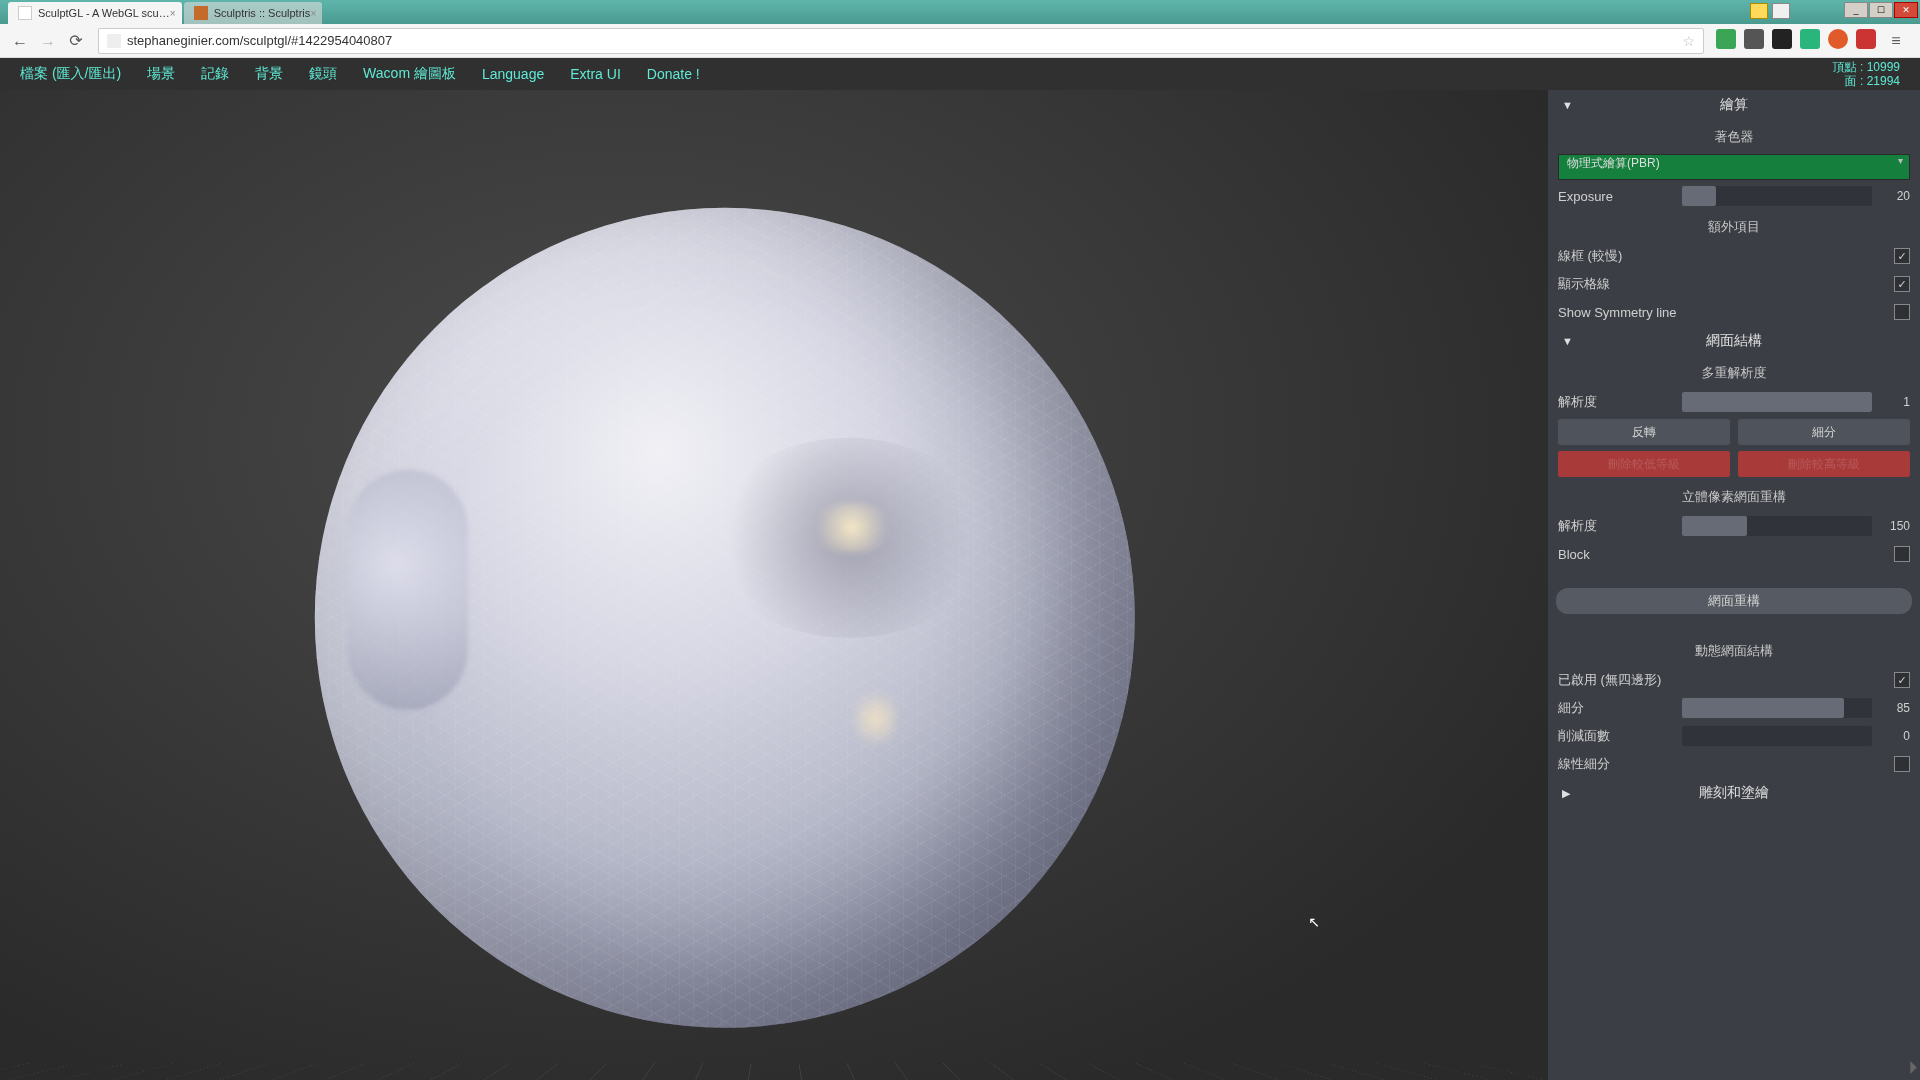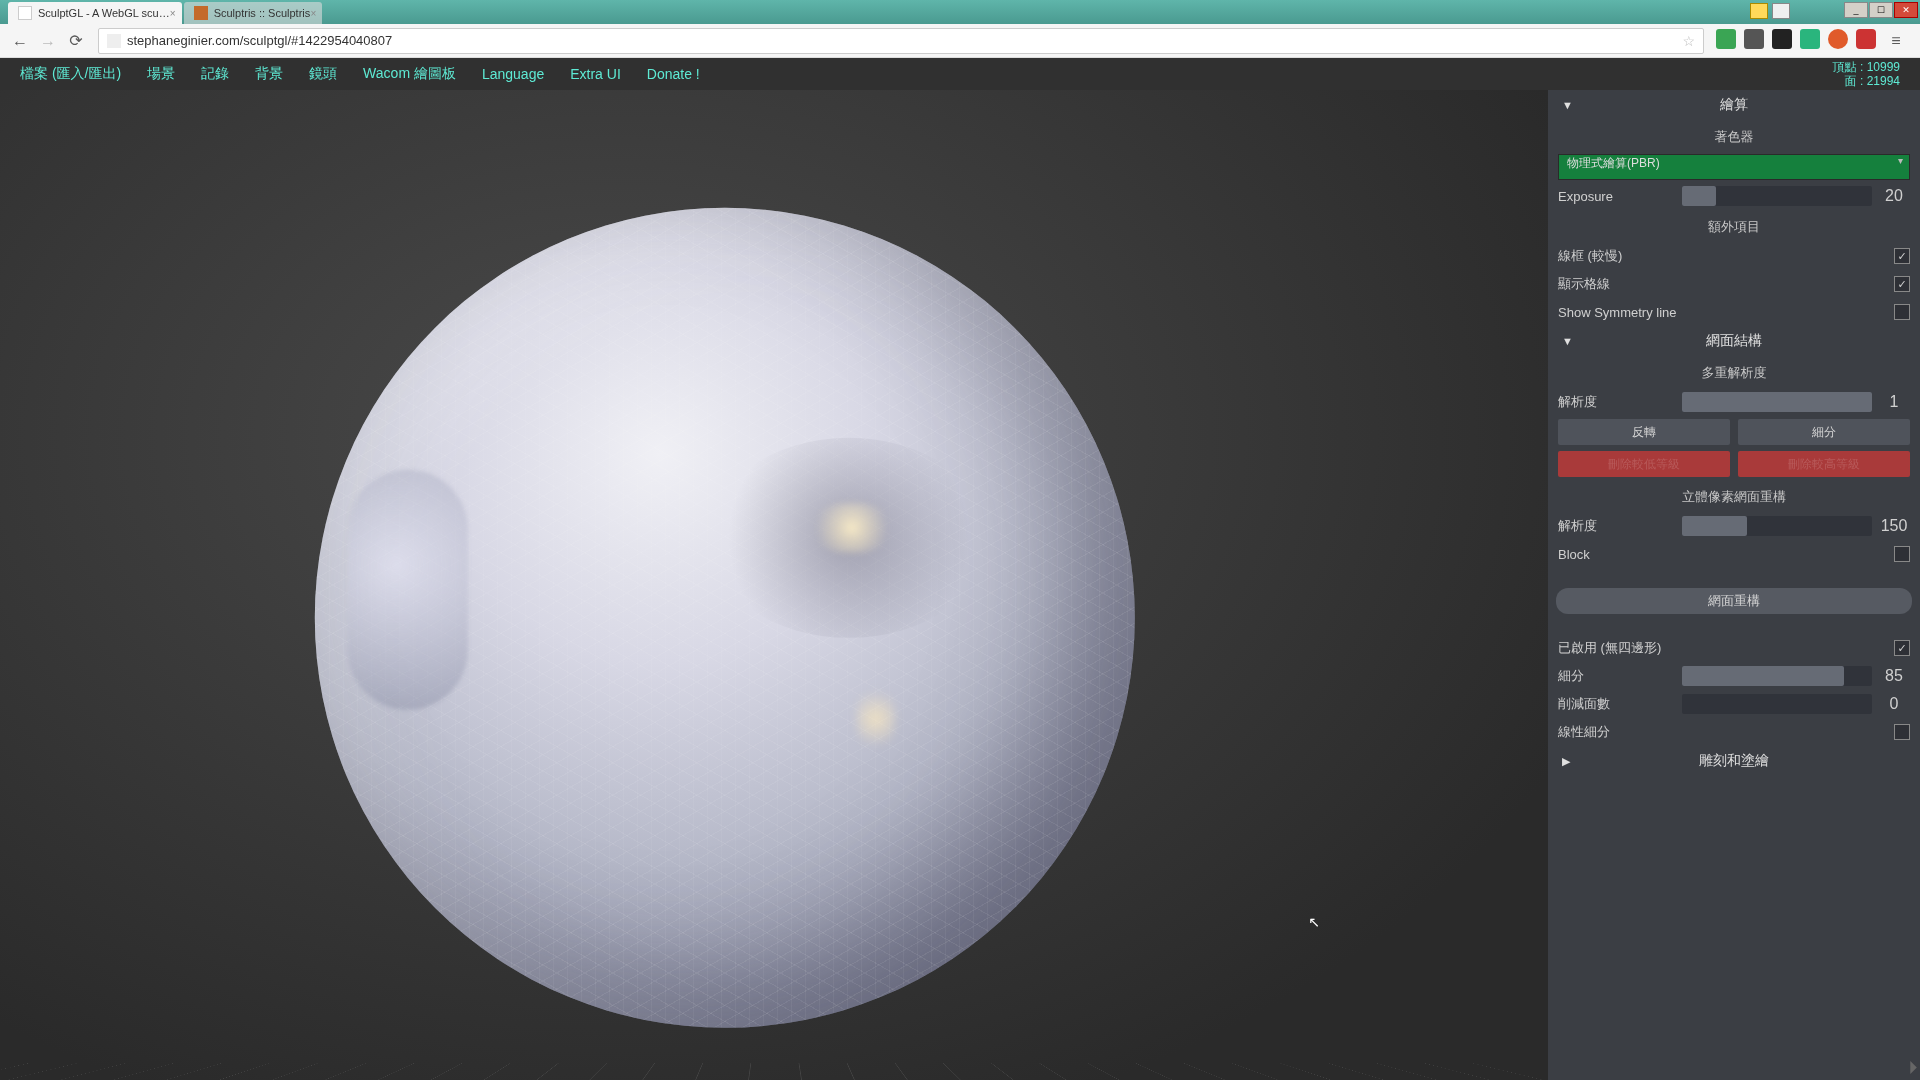--- a/index.html
+++ b/index.html
@@ -49,21 +49,21 @@
   .sidebar { width: 372px; background: #3b3e44; color: #d5d5d5; font-size: 13px; overflow-y: auto; padding-bottom: 20px; }
   .panel-header { display: flex; align-items: center; justify-content: center; background: #3b3e44; height: 30px; font-size: 14px; position: relative; color: #e0e0e0; }
   .panel-header .toggle { position: absolute; left: 14px; font-size: 11px; }
   .section-title { text-align: center; padding: 8px 0 6px; color: #c8c8c8; font-size: 13px; }
   .row { display: flex; align-items: center; padding: 3px 10px; min-height: 28px; }
   .row-label { flex: 1; color: #d0d0d0; }
   .select-wide { margin: 2px 10px; height: 26px; background: #15803d; border: 1px solid #2a2a2a; color: #ddd; display:flex; align-items:flex-start; padding: 0 8px; font-size: 12px; position: relative; }
   .select-wide::after { content: "▾"; position: absolute; right: 6px; color:#bbb; font-size:10px; }
   .slider-track { width: 190px; height: 20px; background: #30333a; position: relative; border-radius:2px; }
   .slider-fill { position:absolute; left:0; top:0; bottom:0; background:#666b75; border-radius:2px; }
-  .slider-val { width: 32px; text-align: center; color: #d0d0d0; margin-left: 6px; font-size: 16px; }
+  .slider-val { width: 32px; text-align: right; color: #d0d0d0; margin-left: 6px; font-size: 12px; }
   .checkbox { width: 16px; height: 16px; border: 1px solid #888; background:#2e3036; color:#d0d0d0; display:flex; align-items:center; justify-content:center; font-size:11px; }
   .btn-half { flex:1; margin: 3px 4px; height: 26px; background:#4f535b; border:none; color:#d4d4d4; font-size:12px; cursor:pointer; border-radius:2px; }
   .btn-half.red { background:#a93a3a; color:#b85a5a; }
   .btn-wide { display:block; width: calc(100% - 16px); margin: 20px 8px; height:26px; background:#565a62; border:none; color:#d4d4d4; font-size:13px; cursor:pointer; border-radius:12px; }
   .btn-row { display:flex; padding: 0 6px; }
   .resize-handle { position:absolute; right:6px; bottom:6px; color:#666; font-size:12px; transform: rotate(-45deg); }
   .sys-icons { position: absolute; right: 130px; top: 3px; display:flex; gap:4px; }
   .sys-icon { width:18px; height:16px; background:#ffd95a; border:1px solid #aa8a00; }
 </style>
 </head>
@@ -196,20 +196,21 @@
       <div class="slider-track">
           <div class="slider-fill" style="width:34%"></div>
         </div>
       <span class="slider-val">150</span>
     </div>
     <div class="row">
         <span class="row-label">Block</span>
         <div class="checkbox"></div>
       </div>
     <button class="btn-wide">網面重構</button>
+    <div class="section-title">動態網面結構</div>
     <div class="row">
         <span class="row-label">已啟用 (無四邊形)</span>
         <div class="checkbox">✓</div>
       </div>
     <div class="row">
       <span class="row-label">細分</span>
       <div class="slider-track">
           <div class="slider-fill" style="width:85%"></div>
         </div>
       <span class="slider-val">85</span>

